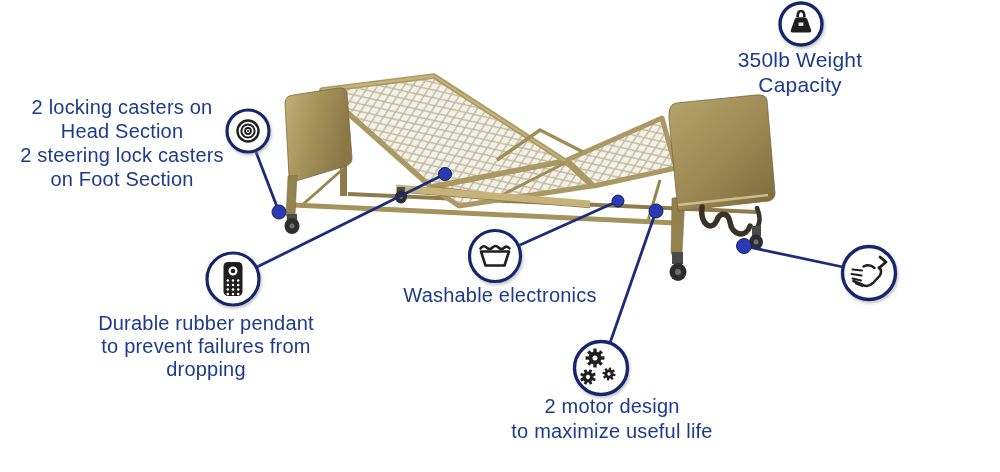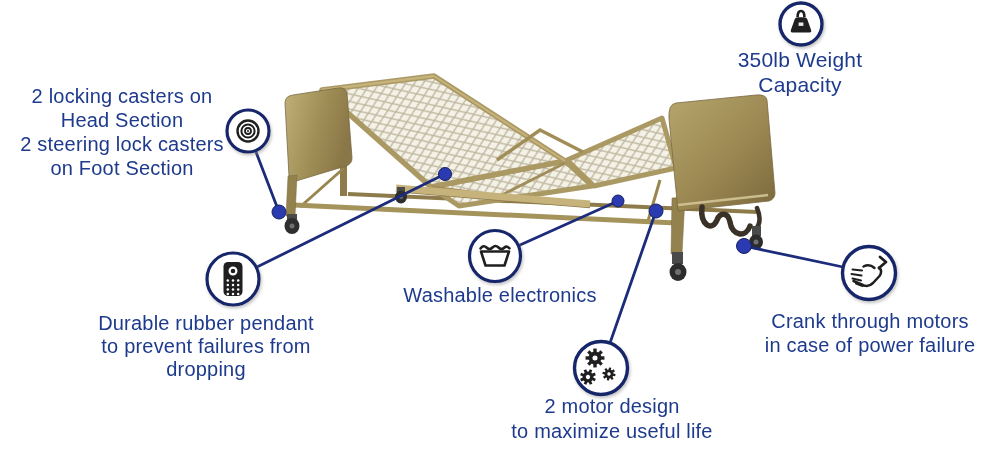--- a/index.html
+++ b/index.html
@@ -5,21 +5,21 @@
   html,body{margin:0;padding:0;background:#ffffff;}
   .stage{
     position:relative;width:1000px;height:472px;background:#ffffff;
     font-family:"Liberation Sans",sans-serif;overflow:hidden;
   }
   .stage svg{position:absolute;left:0;top:0;}
   .note{
     position:absolute;color:#1d3a8d;font-weight:400;font-size:20px;
     line-height:24px;text-align:center;white-space:pre-line;letter-spacing:.2px;
   }
-  .note-casters{left:2px;top:84px;width:240px;text-align:center;}
+  .note-casters{left:2px;top:95px;width:240px;text-align:center;}
   .note-weight{left:690px;top:47px;width:220px;font-size:21px;line-height:25px;}
   .note-pendant{left:58px;top:312px;width:296px;line-height:23px;}
   .note-washable{left:380px;top:283px;width:240px;}
   .note-motors{left:492px;top:394px;width:240px;line-height:25px;}
   .note-crank{left:746px;top:309px;width:248px;line-height:24px;}
 </style>
 </head>
 <body>
 
 <div class="stage">
@@ -192,16 +192,14 @@
 2 steering lock casters
 on Foot Section</div>
   <div class="note note-weight">350lb Weight
 Capacity</div>
   <div class="note note-washable">Washable electronics</div>
   <div class="note note-pendant">Durable rubber pendant
 to prevent failures from
 dropping</div>
   <div class="note note-motors">2 motor design
 to maximize useful life</div>
-  <div class="note note-crank">Crank through motors
-in case of power failure</div>
 
 </div>
 
 </body></html>

